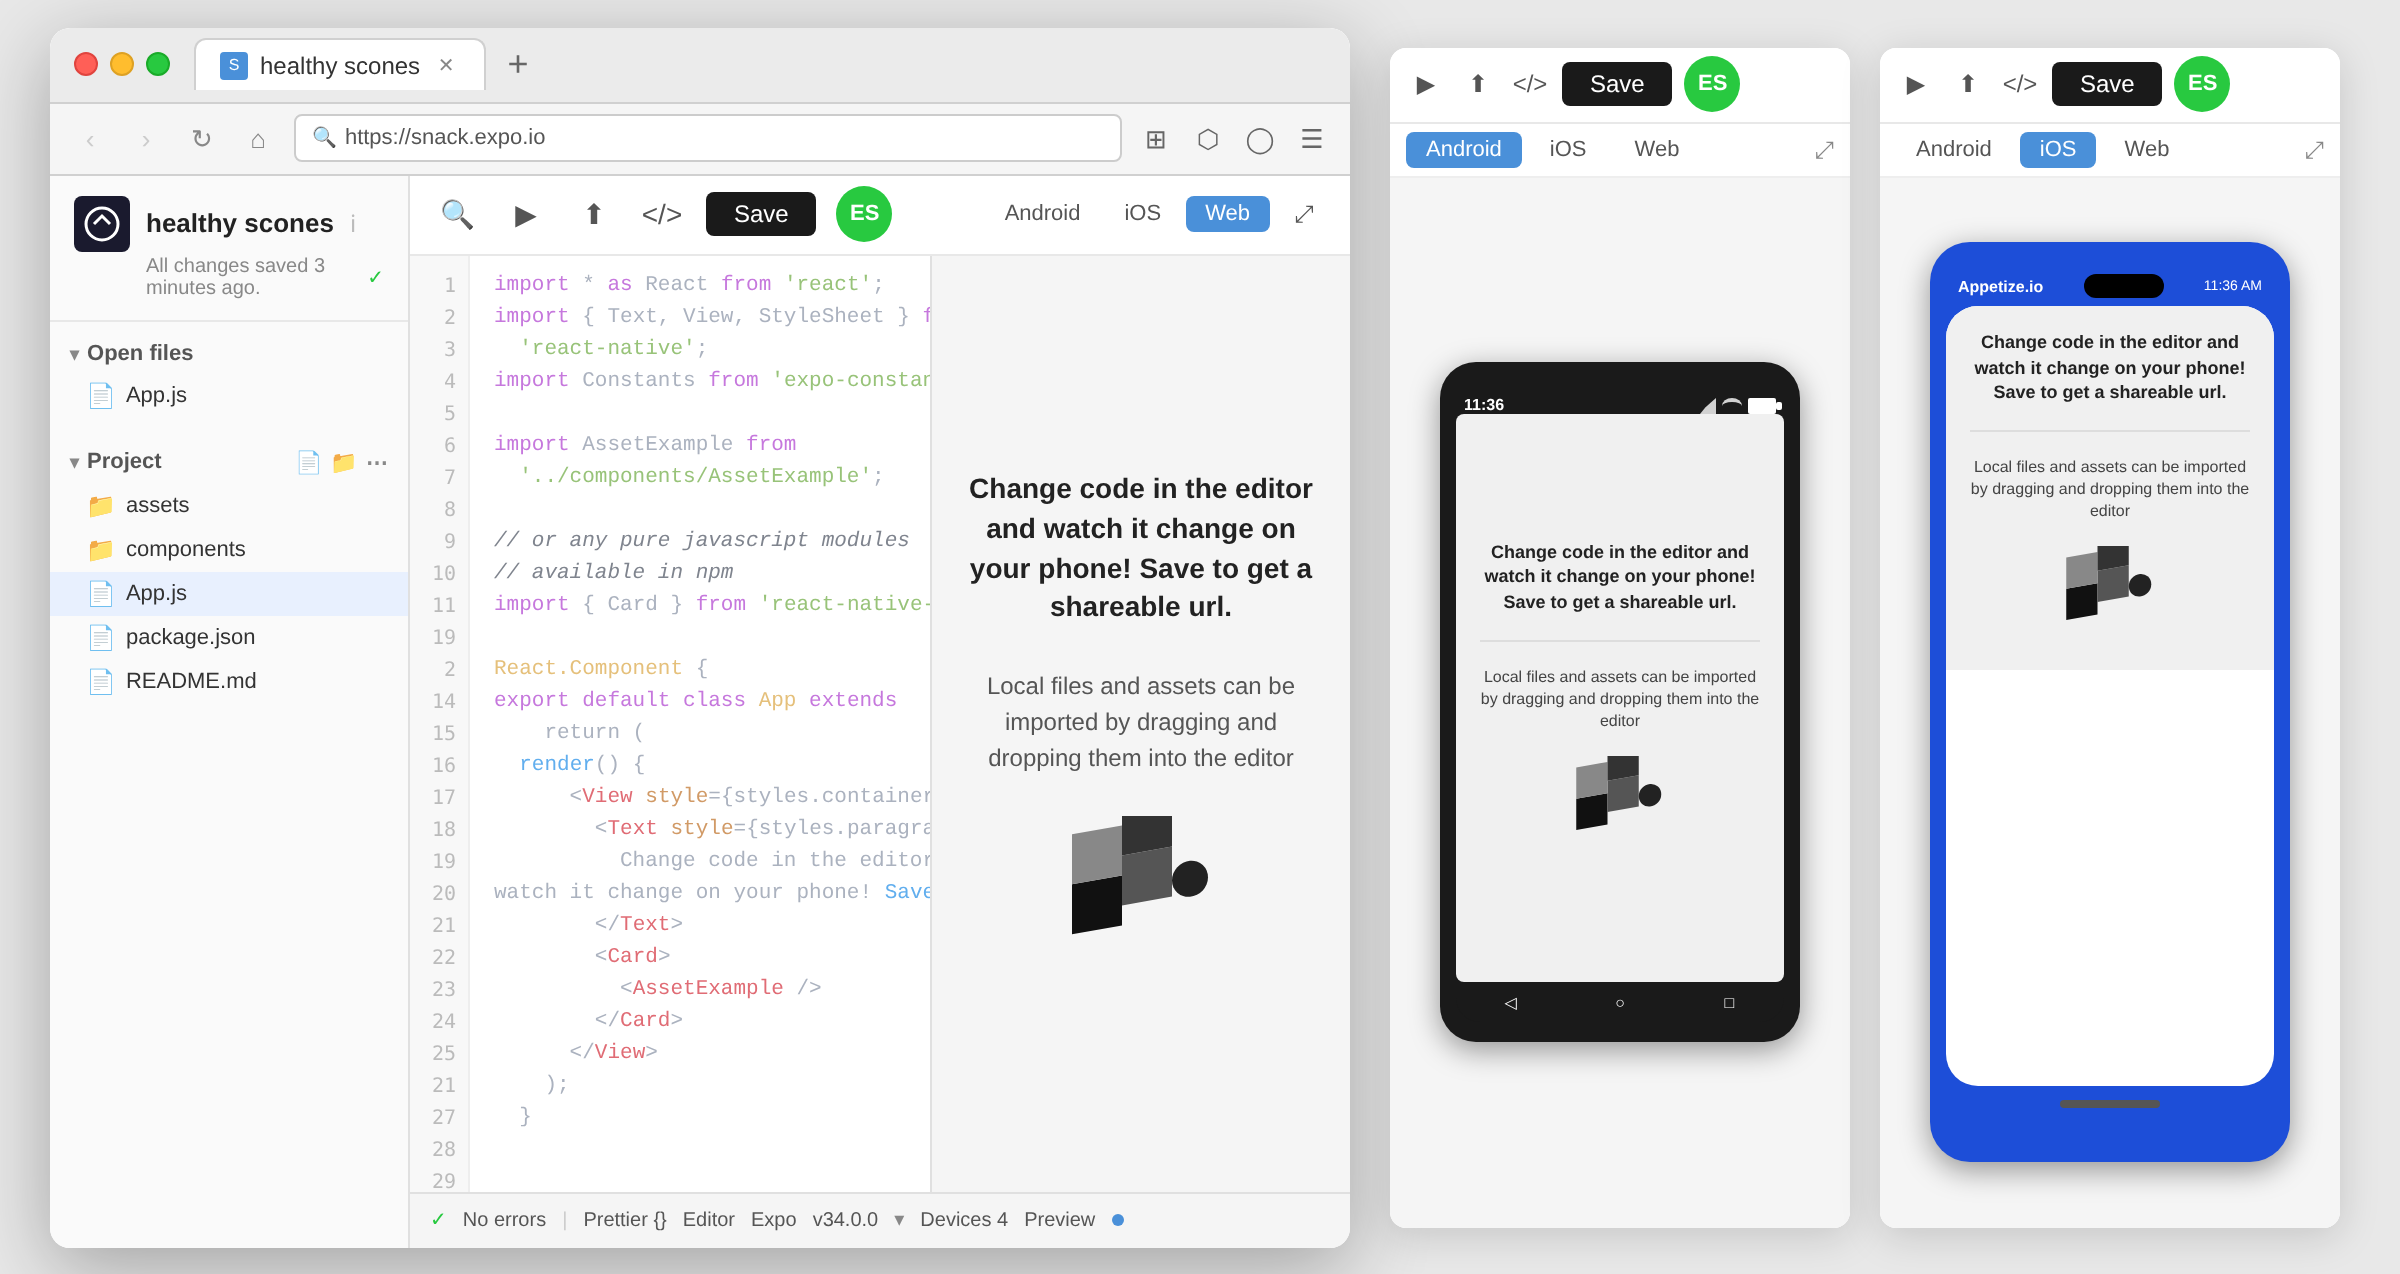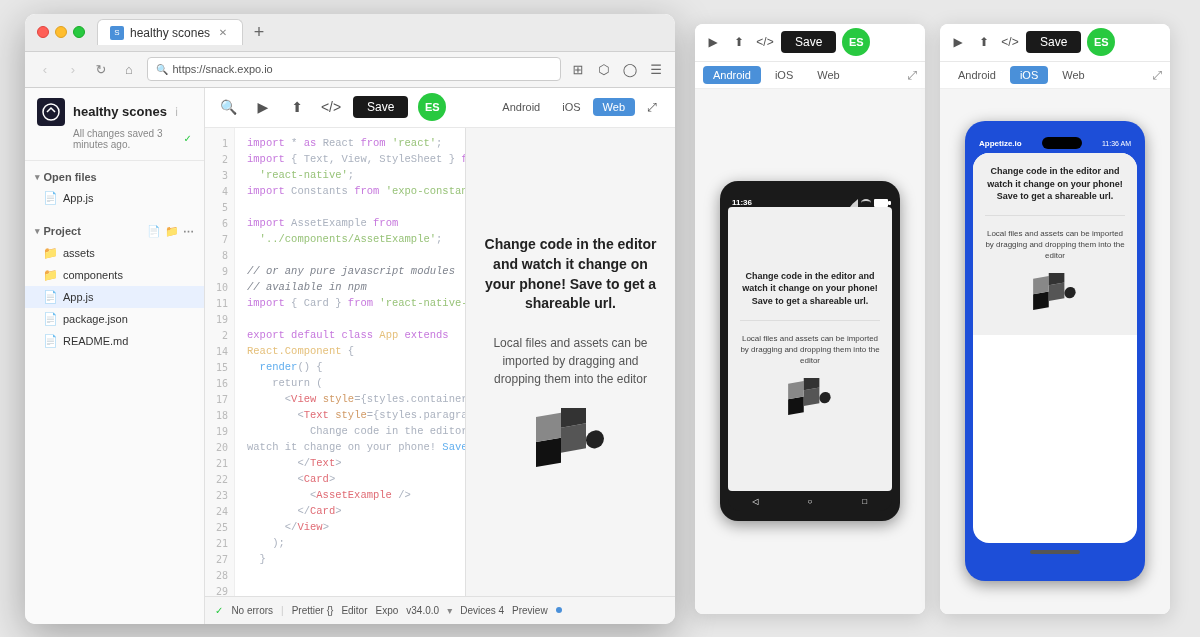--- a/index.html
+++ b/index.html
@@ -806,24 +806,24 @@
             <div class="code-line"><span class="kw-string">  'react-native'</span><span class="text-normal">;</span></div>
             <div class="code-line"><span class="kw-import">import</span><span class="text-normal"> Constants </span><span class="kw-from">from</span><span class="kw-string"> 'expo-constants'</span></div>
             <div class="code-line"></div>
             <div class="code-line"><span class="kw-import">import</span><span class="text-normal"> AssetExample </span><span class="kw-from">from</span></div>
             <div class="code-line"><span class="kw-string">  '../components/AssetExample'</span><span class="text-normal">;</span></div>
             <div class="code-line"></div>
             <div class="code-line"><span class="kw-comment">// or any pure javascript modules</span></div>
             <div class="code-line"><span class="kw-comment">// available in npm</span></div>
             <div class="code-line"><span class="kw-import">import</span><span class="text-normal"> { Card } </span><span class="kw-from">from</span><span class="kw-string"> 'react-native-paper'</span></div>
             <div class="code-line"></div>
+            <div class="code-line"><span class="text-highlight">React.Component</span><span class="text-normal"> {</span></div>
             <div class="code-line"><span class="kw-export">export default class</span><span class="text-highlight"> App </span><span class="kw-extends">extends</span></div>
-            <div class="code-line"><span class="text-highlight">React.Component</span><span class="text-normal"> {</span></div>
+            <div class="code-line"><span class="text-normal">    return (</span></div>
             <div class="code-line"><span class="text-normal">  </span><span class="kw-blue">render</span><span class="text-normal">() {</span></div>
-            <div class="code-line"><span class="text-normal">    return (</span></div>
             <div class="code-line"><span class="text-normal">      &lt;</span><span class="kw-tag">View</span><span class="text-normal"> </span><span class="kw-attr">style</span><span class="text-normal">={styles.container}&gt;</span></div>
             <div class="code-line"><span class="text-normal">        &lt;</span><span class="kw-tag">Text</span><span class="text-normal"> </span><span class="kw-attr">style</span><span class="text-normal">={styles.paragraph}&gt;</span></div>
             <div class="code-line"><span class="text-normal">          Change code in the editor and</span></div>
             <div class="code-line"><span class="text-normal">watch it change on your phone! </span><span class="text-link">Save</span></div>
             <div class="code-line"><span class="text-normal">        &lt;/</span><span class="kw-tag">Text</span><span class="text-normal">&gt;</span></div>
             <div class="code-line"><span class="text-normal">        &lt;</span><span class="kw-tag">Card</span><span class="text-normal">&gt;</span></div>
             <div class="code-line"><span class="text-normal">          &lt;</span><span class="kw-tag">AssetExample</span><span class="text-normal"> /&gt;</span></div>
             <div class="code-line"><span class="text-normal">        &lt;/</span><span class="kw-tag">Card</span><span class="text-normal">&gt;</span></div>
             <div class="code-line"><span class="text-normal">      &lt;/</span><span class="kw-tag">View</span><span class="text-normal">&gt;</span></div>
             <div class="code-line"><span class="text-normal">    );</span></div>

